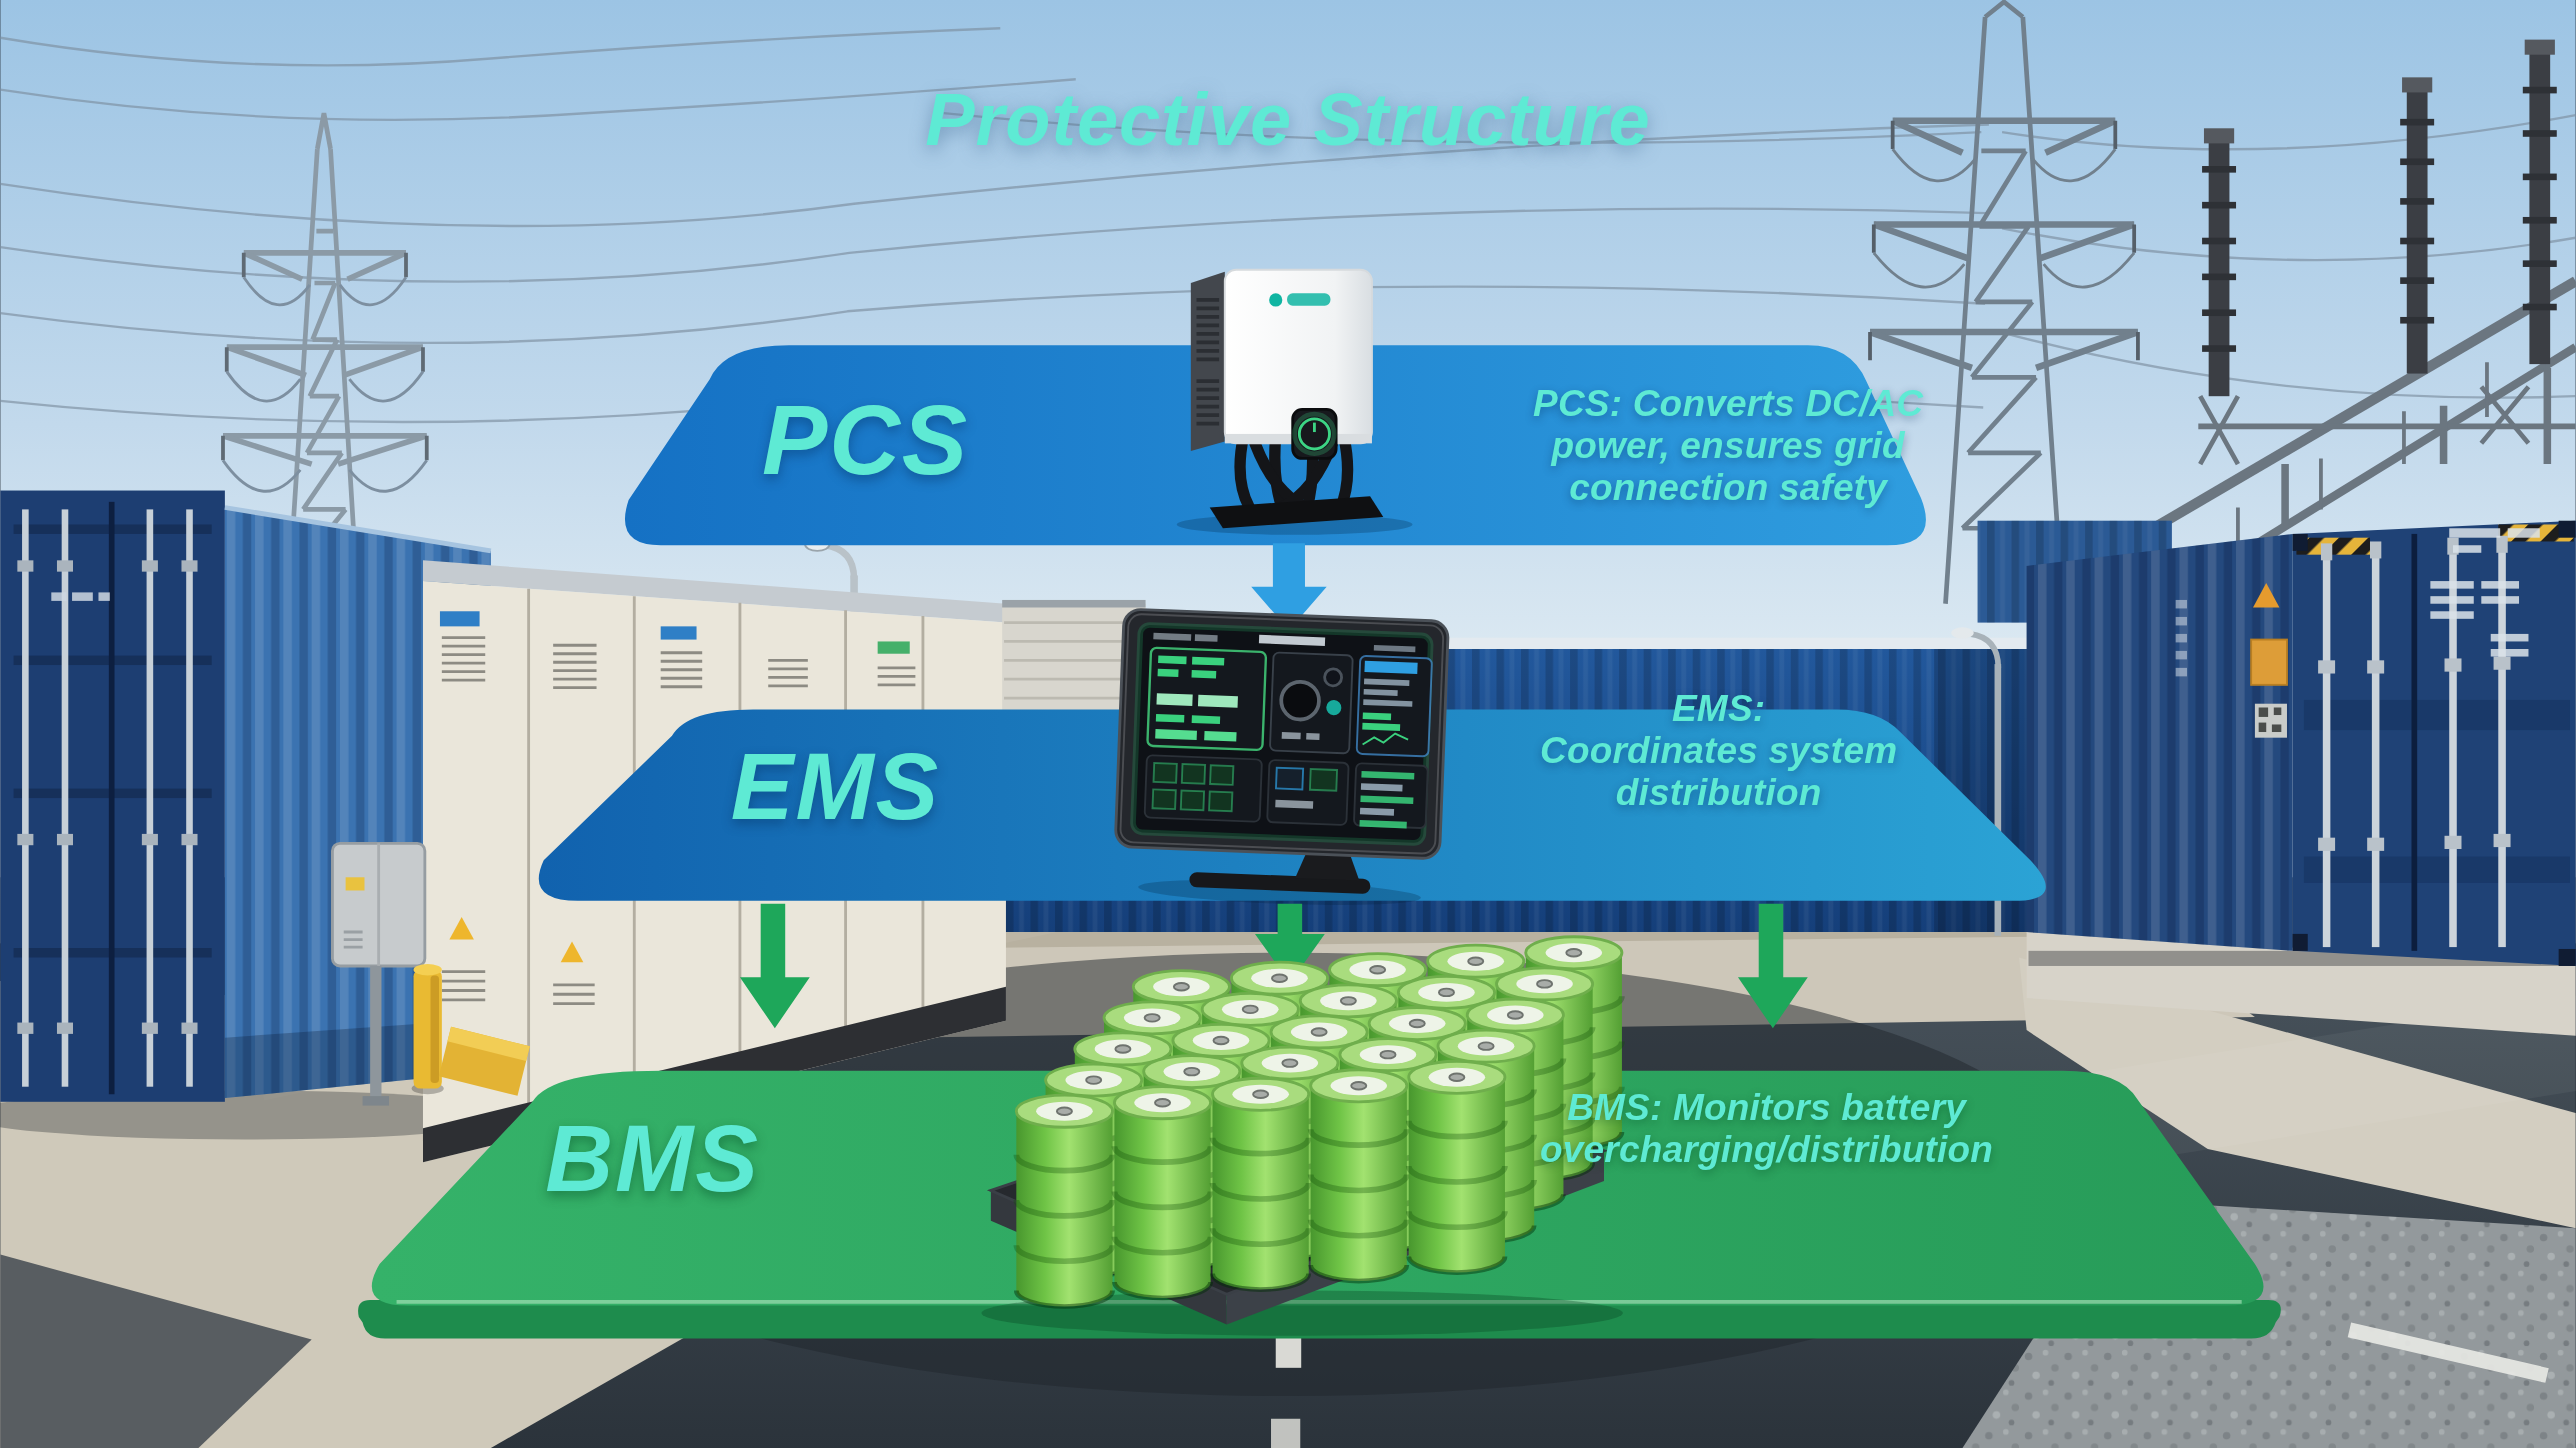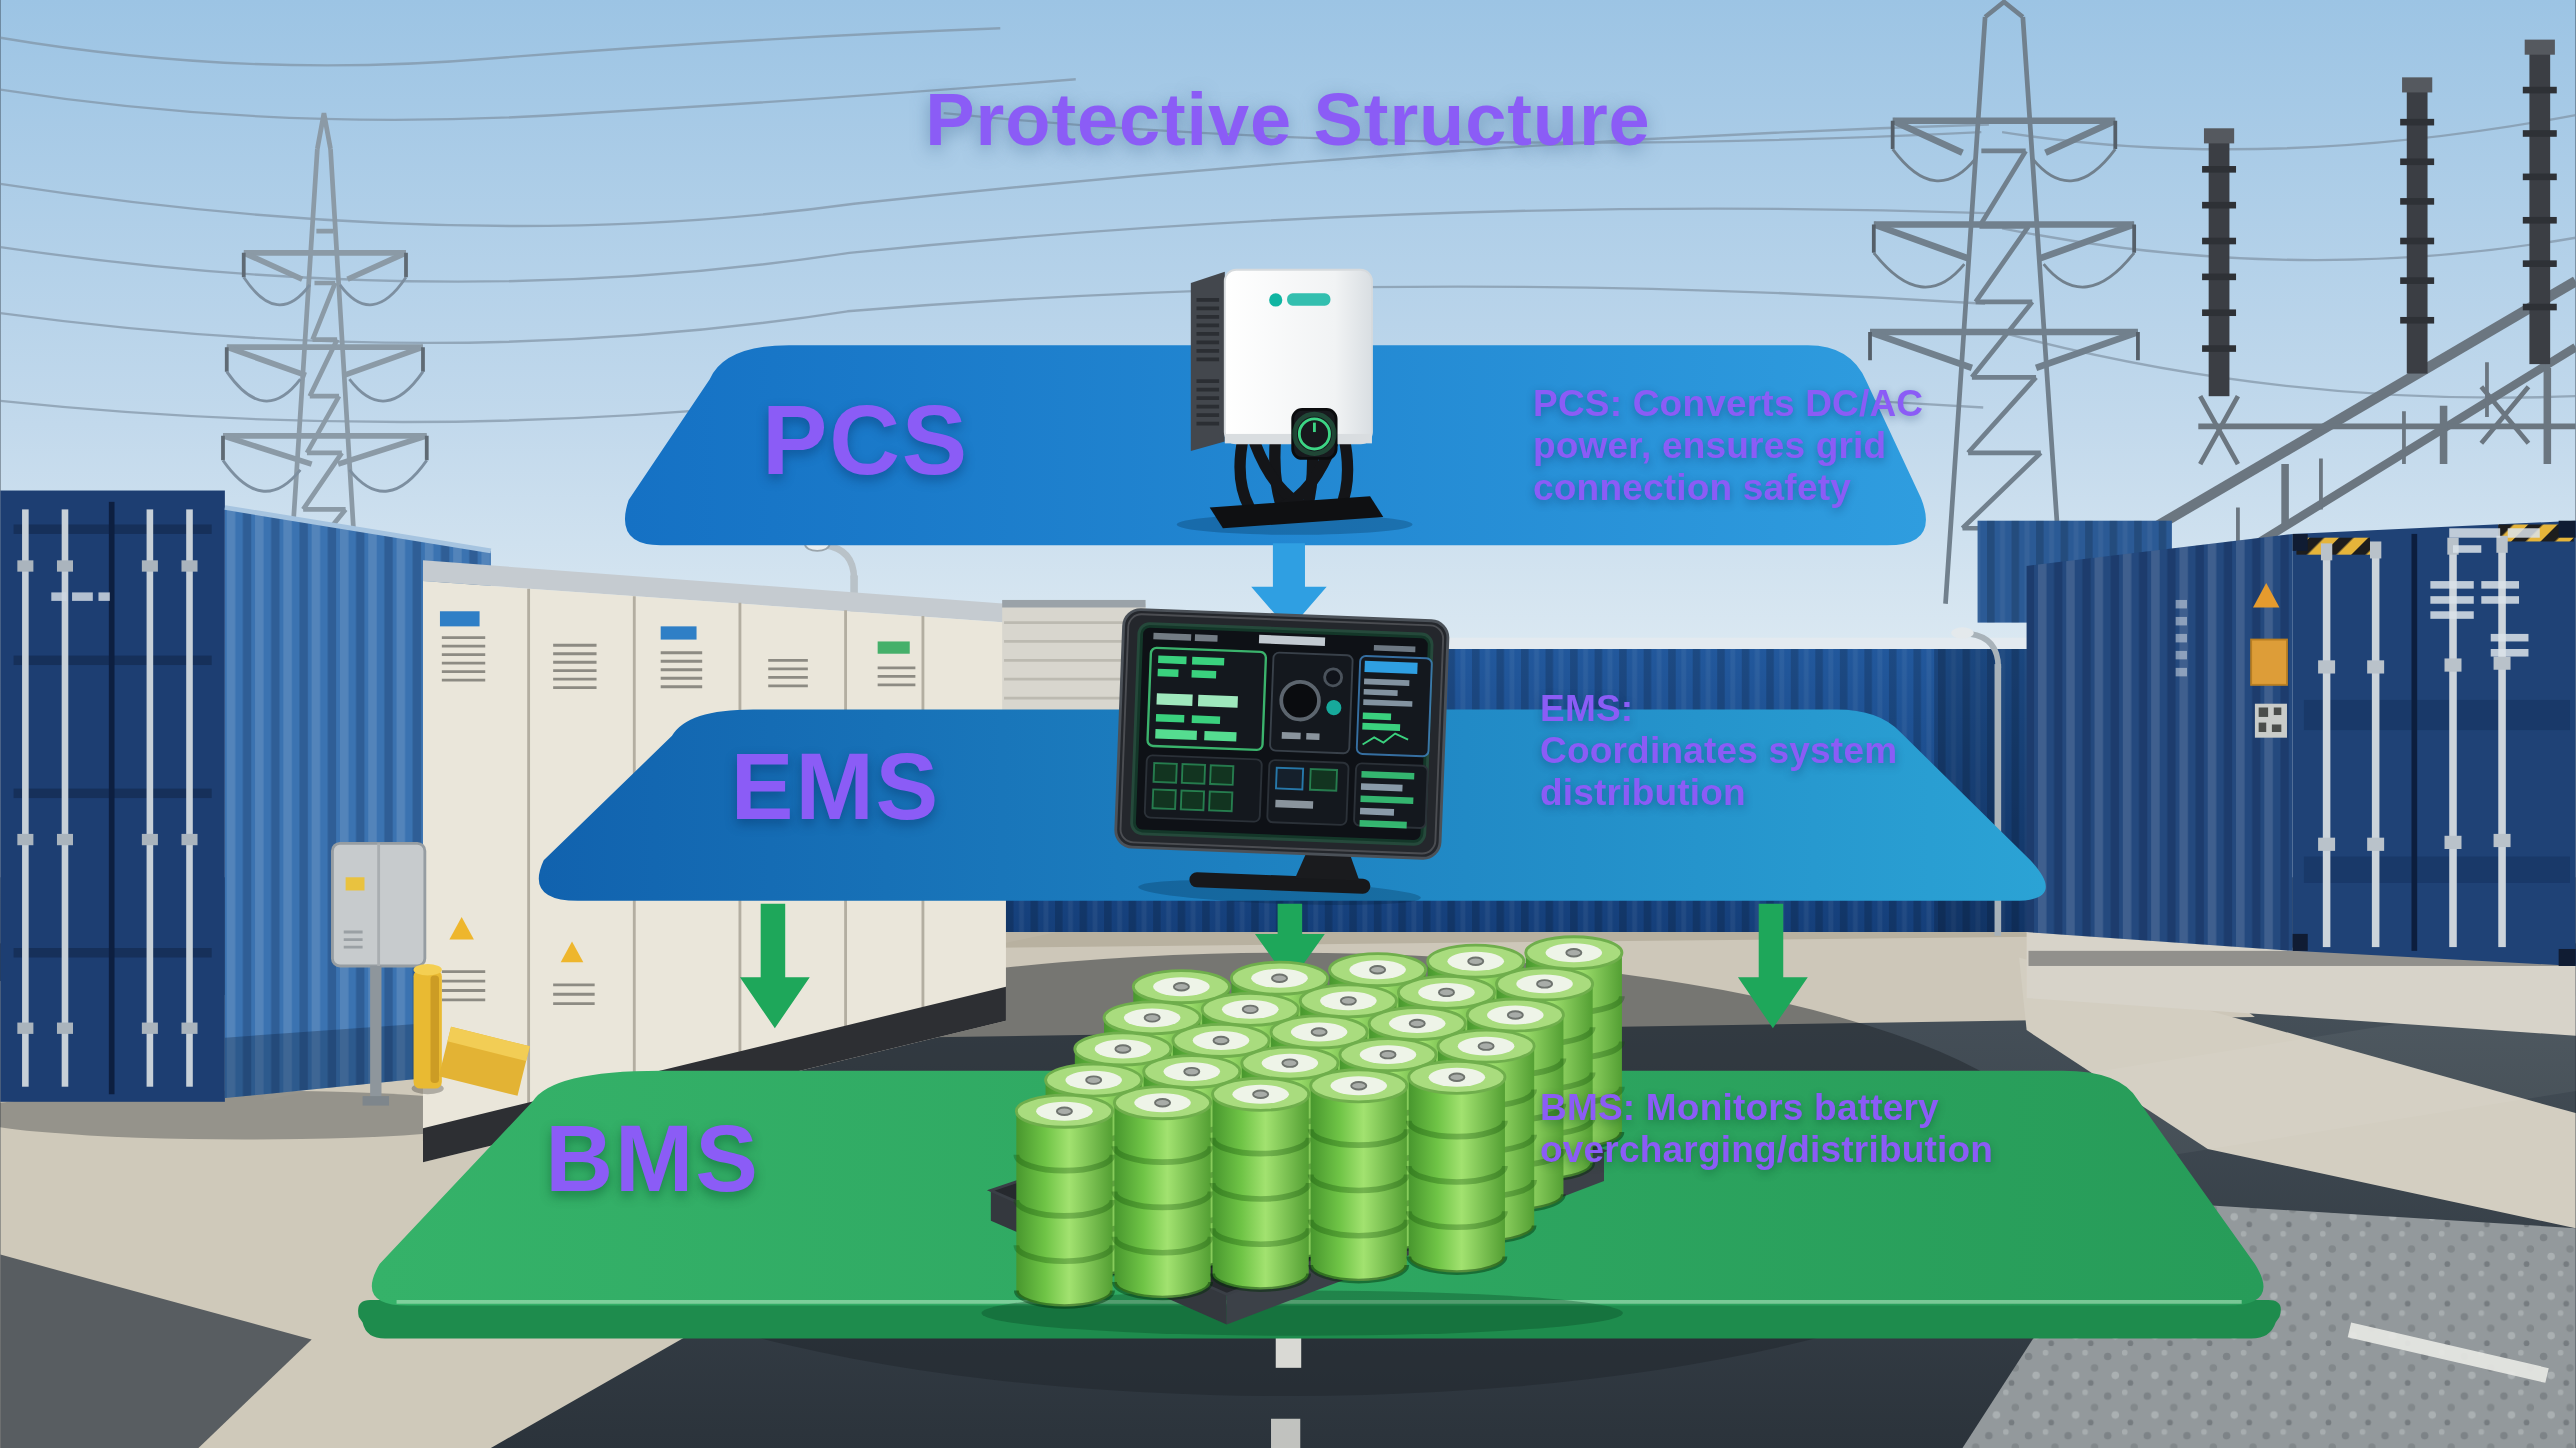--- a/index.html
+++ b/index.html
@@ -1,28 +1,28 @@
 <!DOCTYPE html>
 <html style="font-size:15px"><head>
 <meta charset="utf-8">
 <style>
   html,body{margin:0;padding:0;background:#1a222b;}
   #stage{position:relative;width:2576px;height:1448px;overflow:hidden;
          font-family:"Liberation Sans",sans-serif;}
   #scene{position:absolute;left:0;top:0;width:2576px;height:1448px;display:block;}
-  .overlay{position:absolute;color:#8b5cf6;}
+  .overlay{position:absolute;color:#5eead4;font-style:italic;}
   #title{left:0;right:0;top:77px;text-align:center;font-size:74px;font-weight:800;
          letter-spacing:0.9px;text-shadow:0 4.7px 17px rgba(70,110,150,.55);}
   .lbl{font-weight:800;font-size:98px;line-height:1;letter-spacing:1.9px;text-align:center;width:293px;
        text-shadow:0 4.7px 11.3px rgba(0,40,85,.4);}
   #pcs-label{left:719px;top:391px;}
   #ems-label{left:689px;top:740px;font-size:94px;}
   #bms-label{left:506px;top:1112px;font-size:94px;text-shadow:0 4.7px 11.3px rgba(0,70,35,.45);}
   .desc{font-weight:700;font-size:37px;line-height:42px;letter-spacing:0.2px;
-        text-shadow:0 2.8px 8.5px rgba(0,45,90,.38);}
+        text-shadow:0 2.8px 8.5px rgba(0,45,90,.38);text-align:center;}
   #pcs-desc{left:1533px;top:383px;}
   #ems-desc{left:1540px;top:688px;}
   #bms-desc{left:1540px;top:1087px;text-shadow:0 2.8px 8.5px rgba(0,75,35,.42);}
 </style>
 </head>
 <body>
 
 <div id="stage">
 
 <svg id="scene" viewBox="0 0 2730 1535" xmlns="http://www.w3.org/2000/svg">

